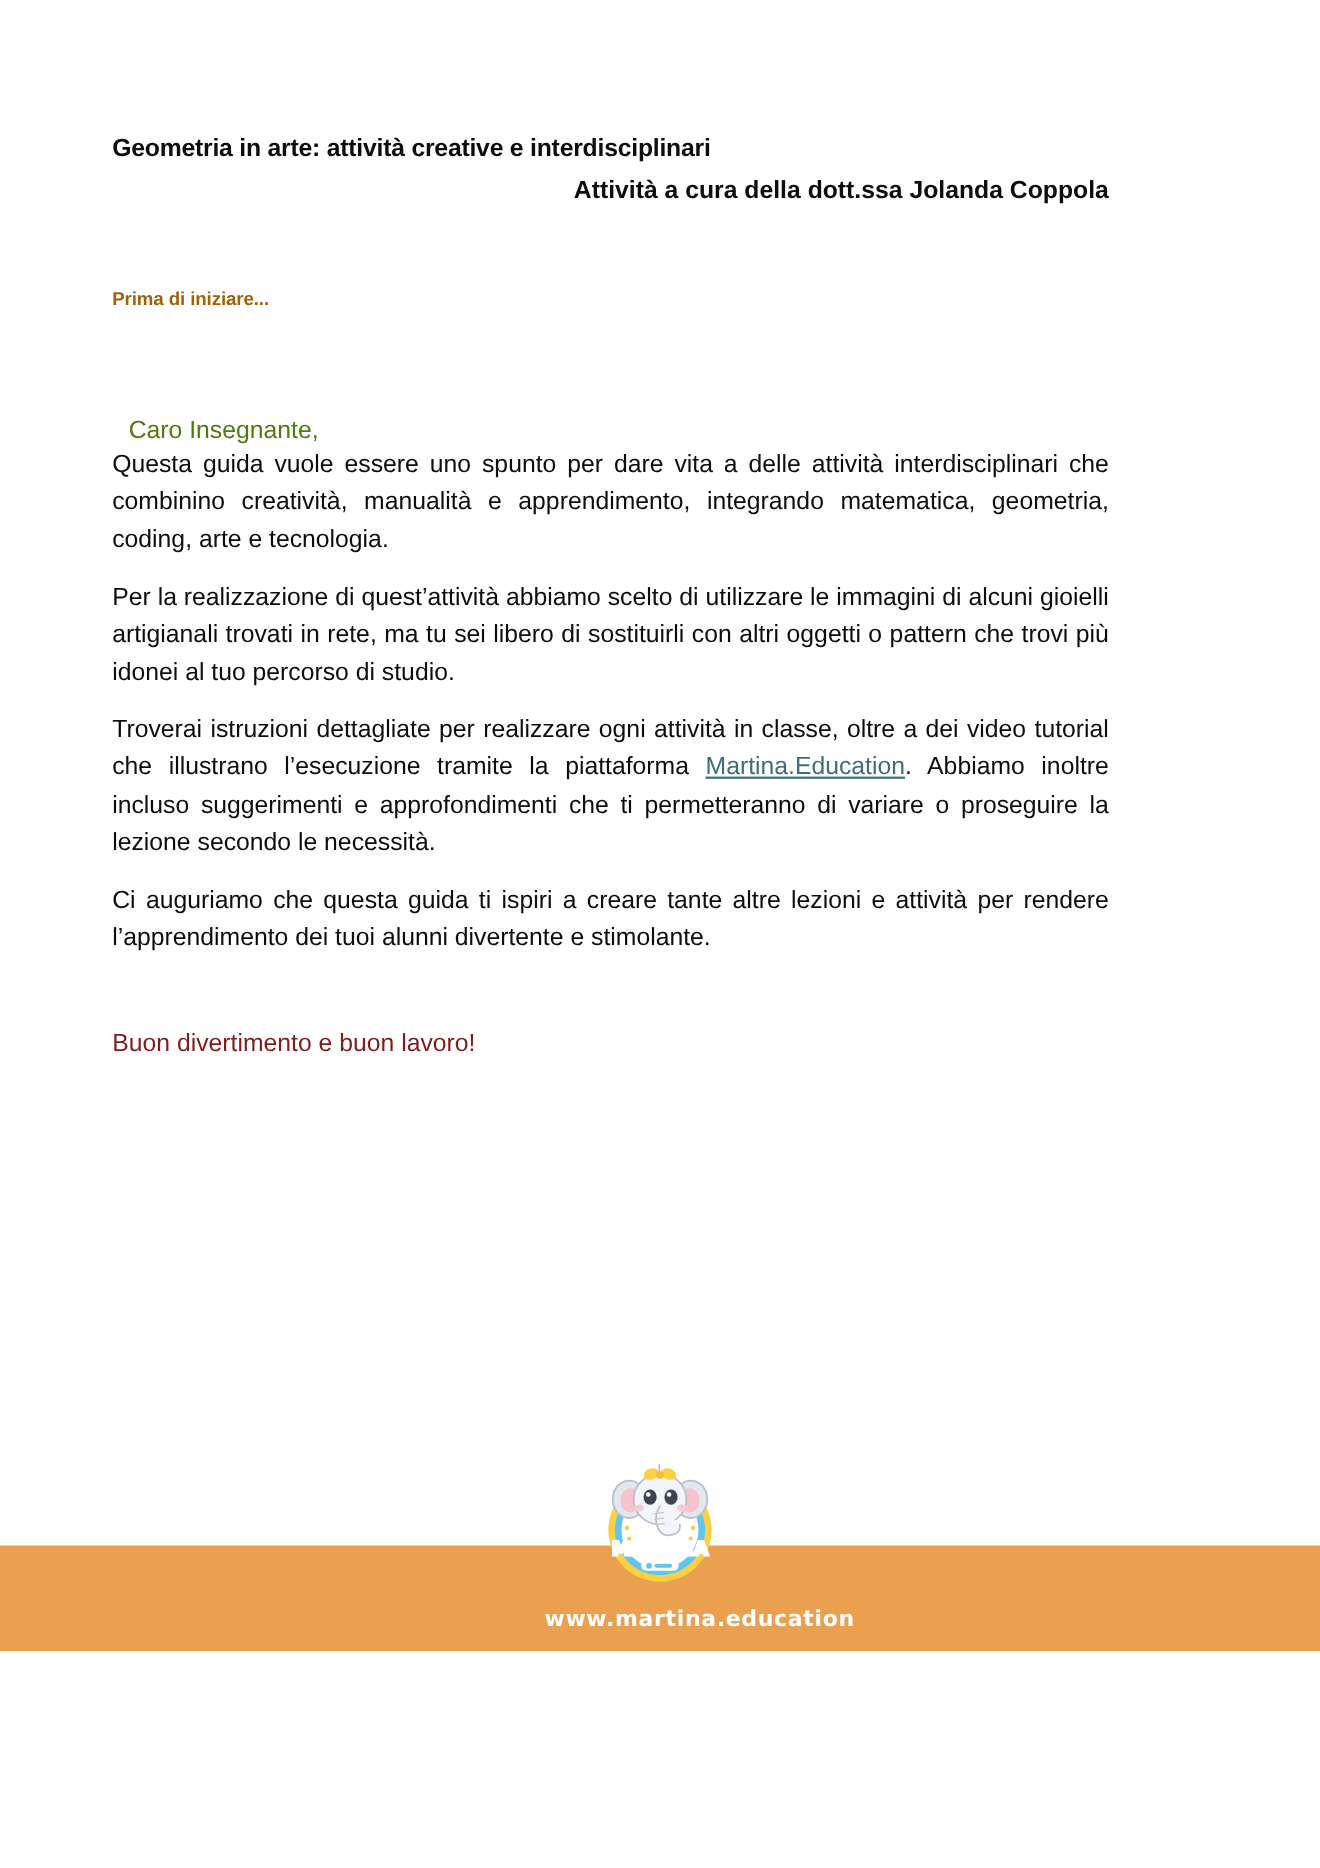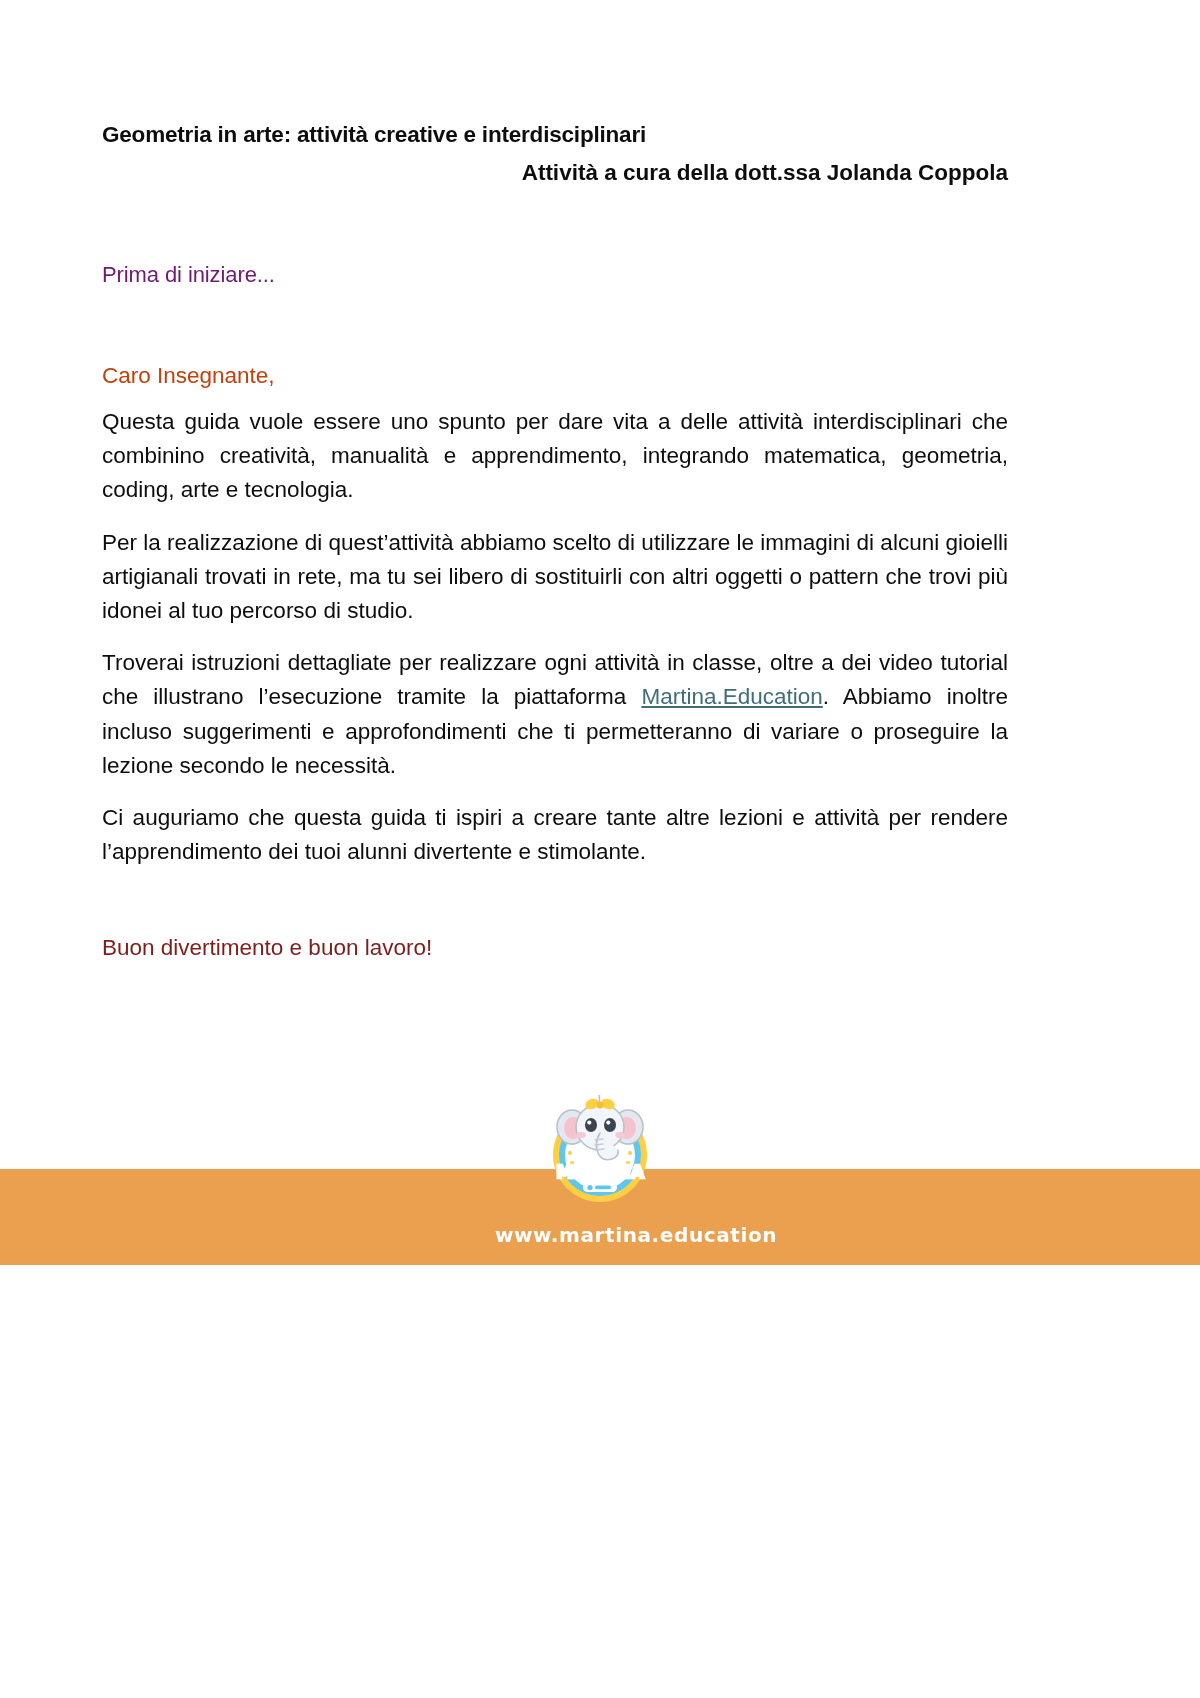--- a/index.html
+++ b/index.html
@@ -12,21 +12,21 @@
     background: #ffffff;
     font-family: "Liberation Sans", sans-serif;
     color: #0d0d0d;
     overflow: hidden;
     position: relative;
   }
 
   .page {
     position: relative;
     width: 1200px;
-    height: 1265px;
+    height: 1501px;
     box-sizing: border-box;
   }
 
   .content {
     position: absolute;
     left: 102px;
     top: 120px;
     width: 906px;
   }
 
@@ -42,38 +42,38 @@
   .byline {
     font-size: 22.5px;
     font-weight: bold;
     line-height: 1.35;
     text-align: right;
     margin: 0;
     color: #0d0d0d;
   }
 
   .section-heading {
-    font-size: 22px;
-    font-weight: normal;
+    font-size: 17px;
+    font-weight: bold;
     letter-spacing: -0.1px;
     margin: 0;
     position: absolute;
     left: 0;
     top: 142px;
-    color: #701a75;
+    color: #a16207;
   }
 
   .salutation {
     font-size: 22.5px;
     line-height: 1.5;
-    margin: 0;
+    margin: 15px;
     position: absolute;
     left: 0;
     top: 239px;
-    color: #c2410c;
+    color: #4d7c0f;
   }
 
   .body-block {
     position: absolute;
     left: 0;
     top: 285px;
     width: 906px;
   }
 
   p.para {

